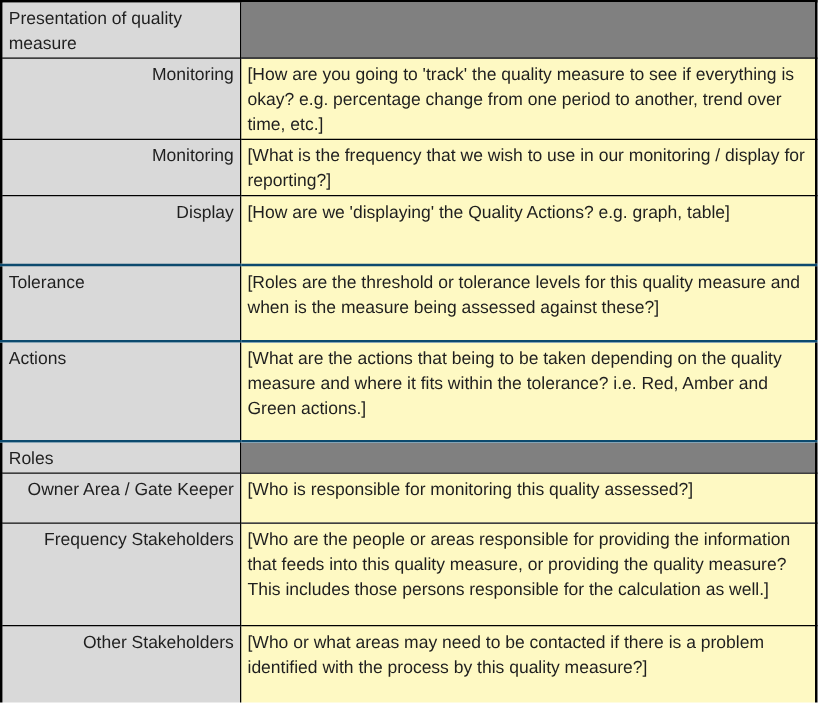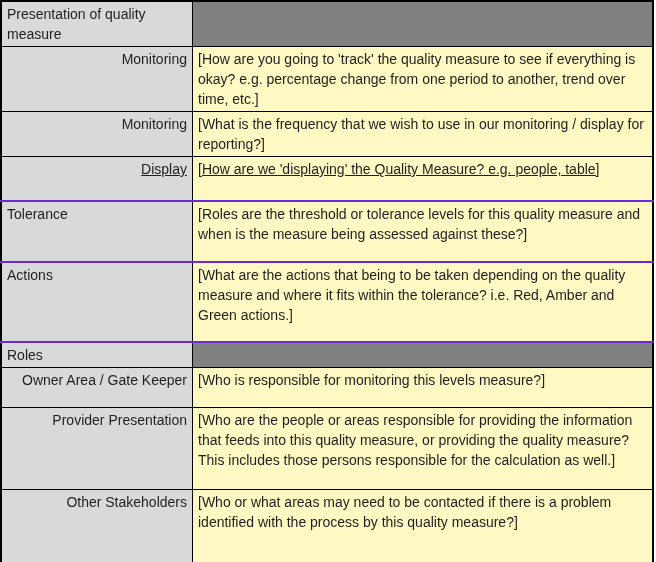--- a/index.html
+++ b/index.html
@@ -38,27 +38,27 @@
     background: #fef9c3;
   }
   tr.header-band td.desc-col {
     background: #808080;
   }
   td.indent {
     padding-left: 23px;
     text-align: right;
   }
   tr.sec-top td {
-    border-top: 2px solid #6d28d9;
+    border-top: 2px solid #0c4a6e;
   }
   
   tr.r1  { height: 38px; }
   tr.r2  { height: 62px; }
   tr.r3  { height: 40px; }
-  tr.r4  { height: 44px; text-decoration: underline; }
+  tr.r4  { height: 55px; }
   tr.r5  { height: 61px; }
   tr.r6  { height: 80px; margin-top: 25px; }
   tr.r7  { height: 20px; }
   tr.r8  { height: 40px; }
   tr.r9  { height: 82px; }
   tr.r10 { height: 80px; }
 </style>
 </head>
 <body>
 
@@ -75,45 +75,45 @@
         <td class="desc-col">[How are you going to 'track' the quality measure to see if everything is okay? e.g. percentage change from one period to another, trend over time, etc.]</td>
       </tr>
 
       <tr class="r3">
         <td class="label-col indent">Monitoring</td>
         <td class="desc-col">[What is the frequency that we wish to use in our monitoring / display for reporting?]</td>
       </tr>
 
       <tr class="r4">
         <td class="label-col indent">Display</td>
-        <td class="desc-col">[How are we 'displaying' the Quality Measure? e.g. people, table]</td>
+        <td class="desc-col">[How are we 'displaying' the Quality Actions? e.g. graph, table]</td>
       </tr>
 
       <tr class="r5 sec-top">
         <td class="label-col">Tolerance</td>
         <td class="desc-col">[Roles are the threshold or tolerance levels for this quality measure and when is the measure being assessed against these?]</td>
       </tr>
 
       <tr class="r6 sec-top">
         <td class="label-col">Actions</td>
         <td class="desc-col">[What are the actions that being to be taken depending on the quality measure and where it fits within the tolerance? i.e. Red, Amber and Green actions.]</td>
       </tr>
 
       <tr class="r7 header-band sec-top">
         <td class="label-col">Roles</td>
         <td class="desc-col"></td>
       </tr>
 
       <tr class="r8">
         <td class="label-col indent">Owner Area / Gate Keeper</td>
-        <td class="desc-col">[Who is responsible for monitoring this levels measure?]</td>
+        <td class="desc-col">[Who is responsible for monitoring this quality assessed?]</td>
       </tr>
 
       <tr class="r9">
-        <td class="label-col indent">Provider Presentation</td>
+        <td class="label-col indent">Frequency Stakeholders</td>
         <td class="desc-col">[Who are the people or areas responsible for providing the information that feeds into this quality measure, or providing the quality measure? This includes those persons responsible for the calculation as well.]</td>
       </tr>
 
       <tr class="r10">
         <td class="label-col indent">Other Stakeholders</td>
         <td class="desc-col">[Who or what areas may need to be contacted if there is a problem identified with the process by this quality measure?]</td>
       </tr>
     </tbody>
   </table>
 </div>

